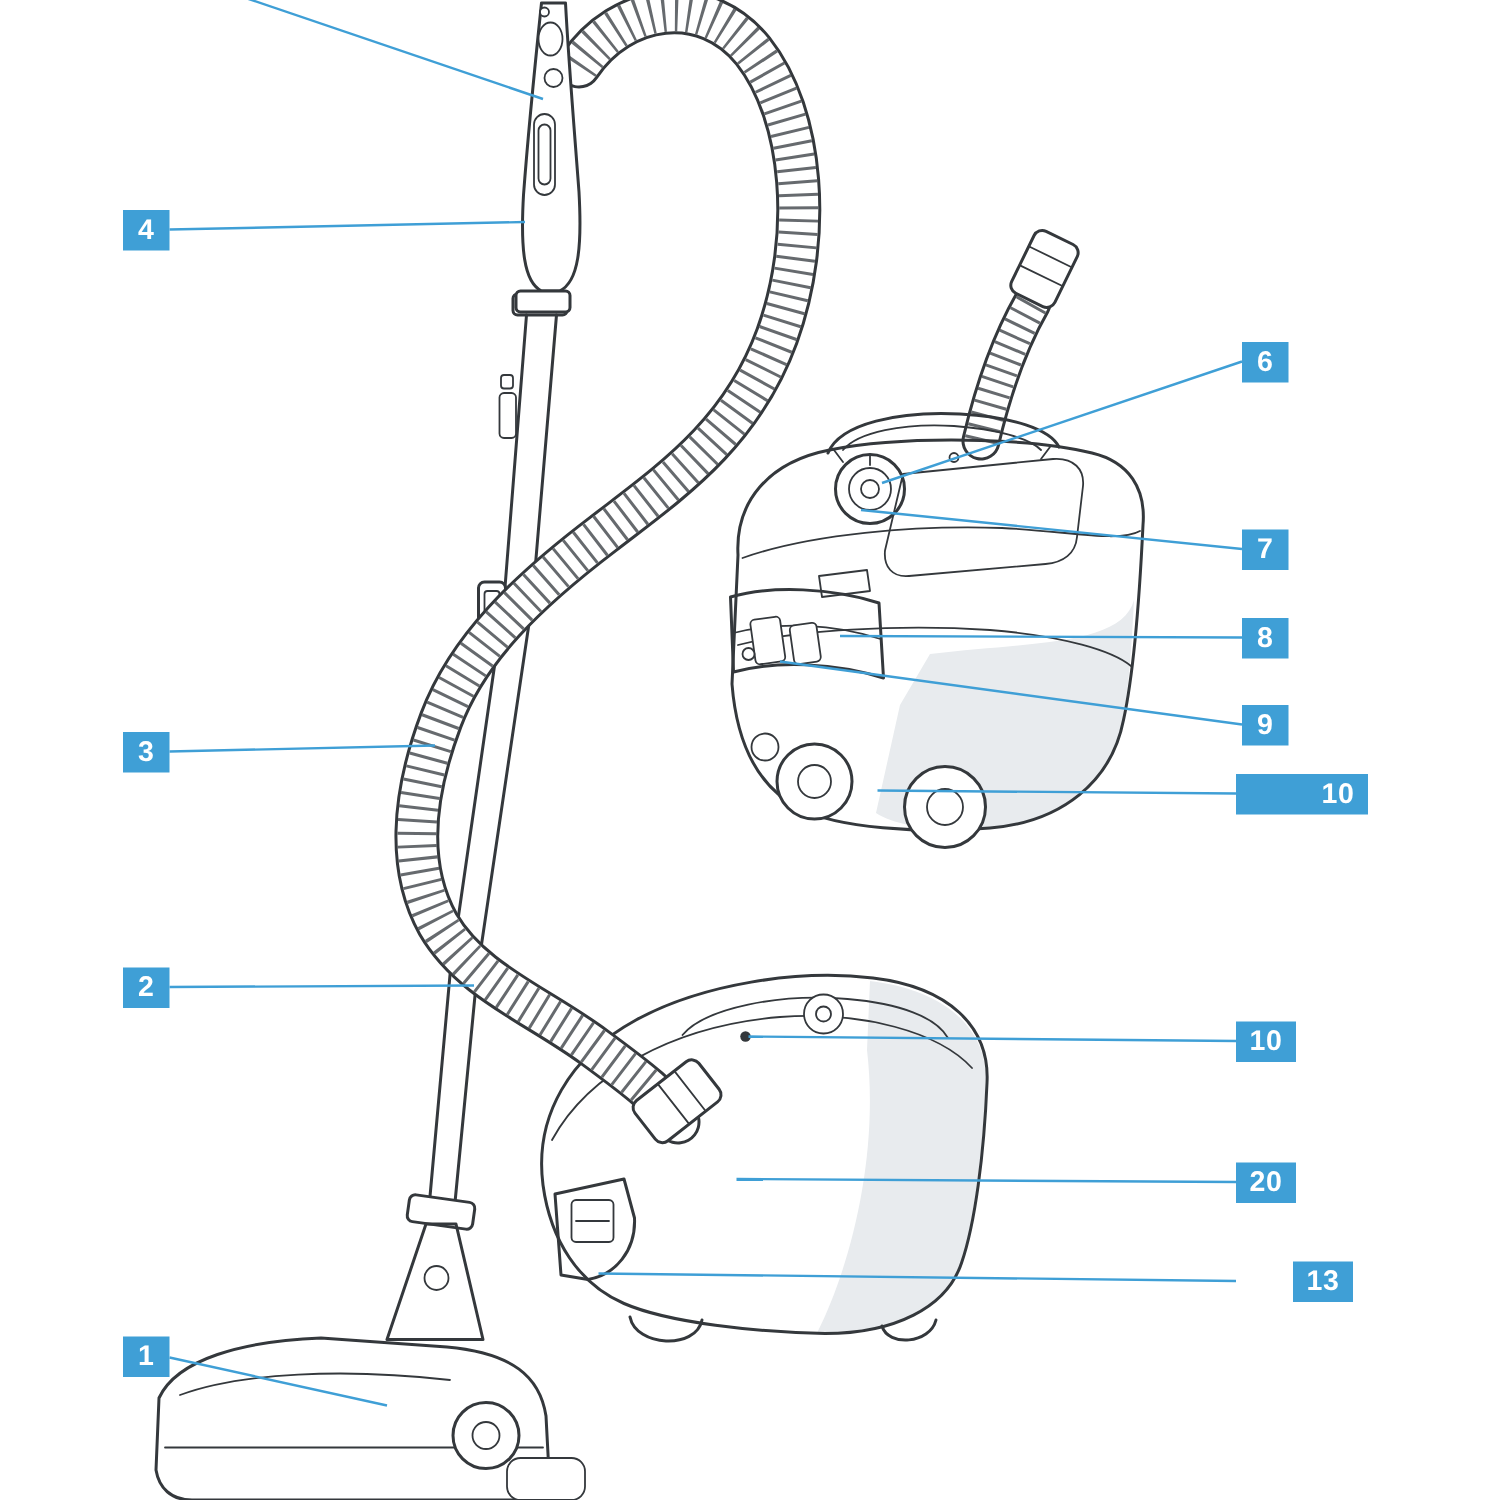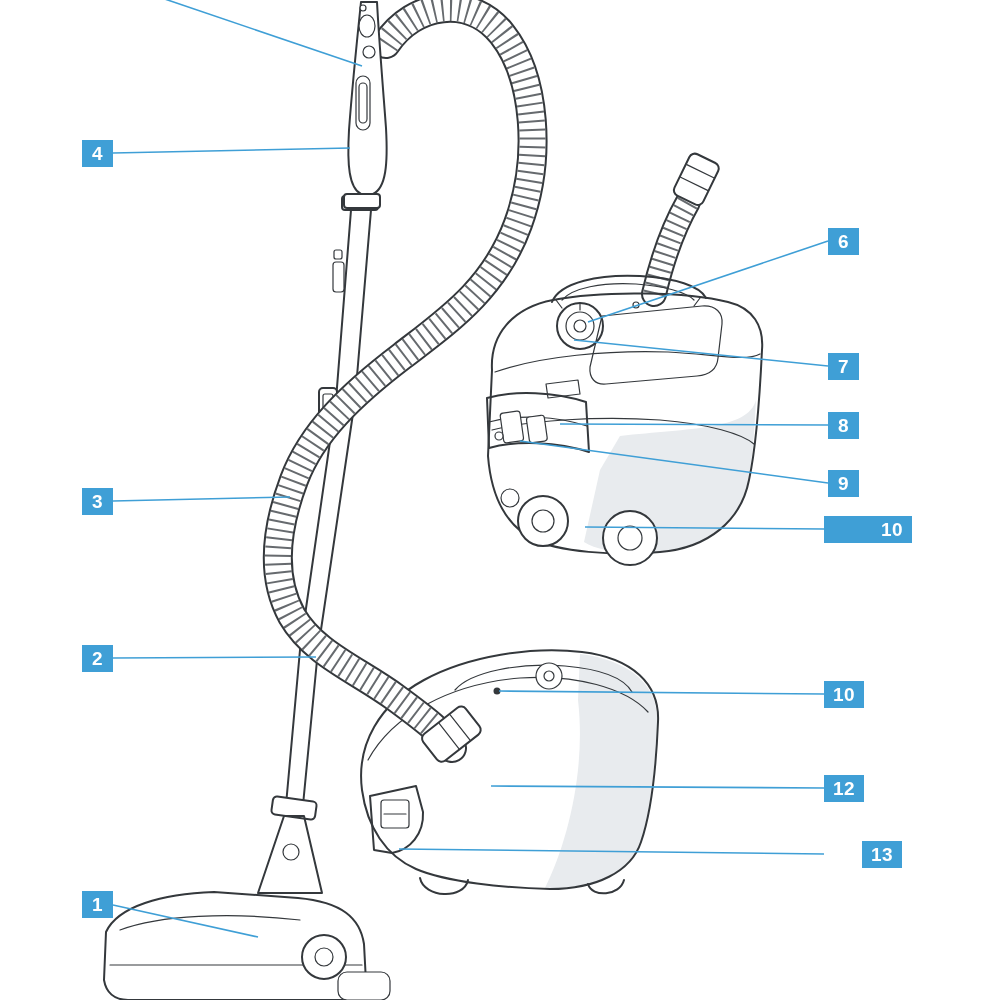--- a/index.html
+++ b/index.html
@@ -186,16 +186,16 @@
       <div class="part-label" style="left: 82px; top: 891px; width: 31px; height: 27px; background: rgb(63, 159, 214); color: rgb(255, 255, 255);">1</div>
       <div class="part-label" style="left: 82px; top: 645px; width: 31px; height: 27px; background: rgb(63, 159, 214); color: rgb(255, 255, 255);">2</div>
       <div class="part-label" style="left: 82px; top: 488px; width: 31px; height: 27px; background: rgb(63, 159, 214); color: rgb(255, 255, 255);">3</div>
       <div class="part-label" style="left: 82px; top: 140px; width: 31px; height: 27px; background: rgb(63, 159, 214); color: rgb(255, 255, 255);">4</div>
       <div class="part-label" style="left: 828px; top: 228px; width: 31px; height: 27px; background: rgb(63, 159, 214); color: rgb(255, 255, 255);">6</div>
       <div class="part-label" style="left: 828px; top: 353px; width: 31px; height: 27px; background: rgb(63, 159, 214); color: rgb(255, 255, 255);">7</div>
       <div class="part-label" style="left: 828px; top: 412px; width: 31px; height: 27px; background: rgb(63, 159, 214); color: rgb(255, 255, 255);">8</div>
       <div class="part-label" style="left: 828px; top: 470px; width: 31px; height: 27px; background: rgb(63, 159, 214); color: rgb(255, 255, 255);">9</div>
       <div class="part-label" style="left: 824px; top: 516px; width: 40px; height: 27px; background: rgb(63, 159, 214); color: rgb(255, 255, 255); padding-left: 48px;">10</div>
       <div class="part-label" style="left: 824px; top: 681px; width: 40px; height: 27px; background: rgb(63, 159, 214); color: rgb(255, 255, 255);">10</div>
-      <div class="part-label" style="left: 824px; top: 775px; width: 40px; height: 27px; background: rgb(63, 159, 214); color: rgb(255, 255, 255);">12</div>
+      <div class="part-label" style="left: 824px; top: 775px; width: 40px; height: 27px; background: rgb(63, 159, 214); color: rgb(255, 255, 255);">20</div>
       <div class="part-label" style="left: 824px; top: 841px; width: 40px; height: 27px; background: rgb(63, 159, 214); color: rgb(255, 255, 255); margin-left: 38px;">13</div>
     </div>
 </div>
 
 </body></html>

